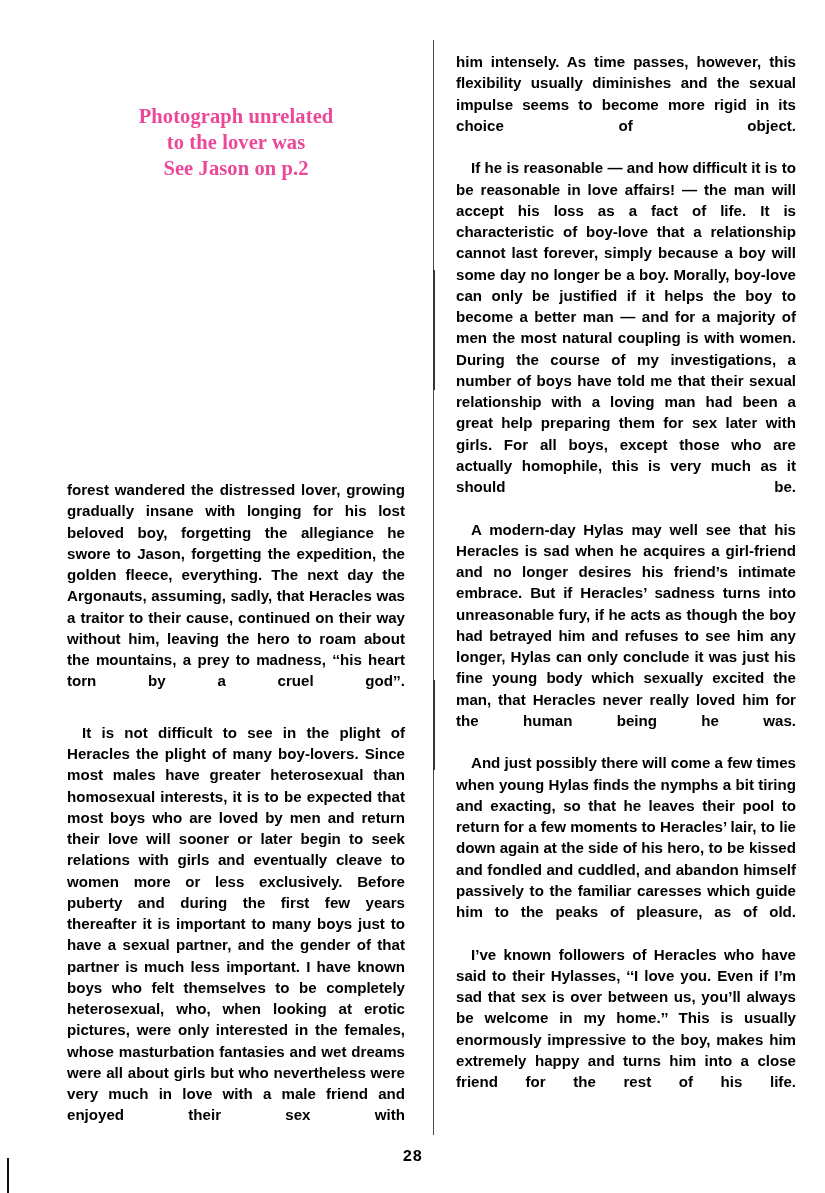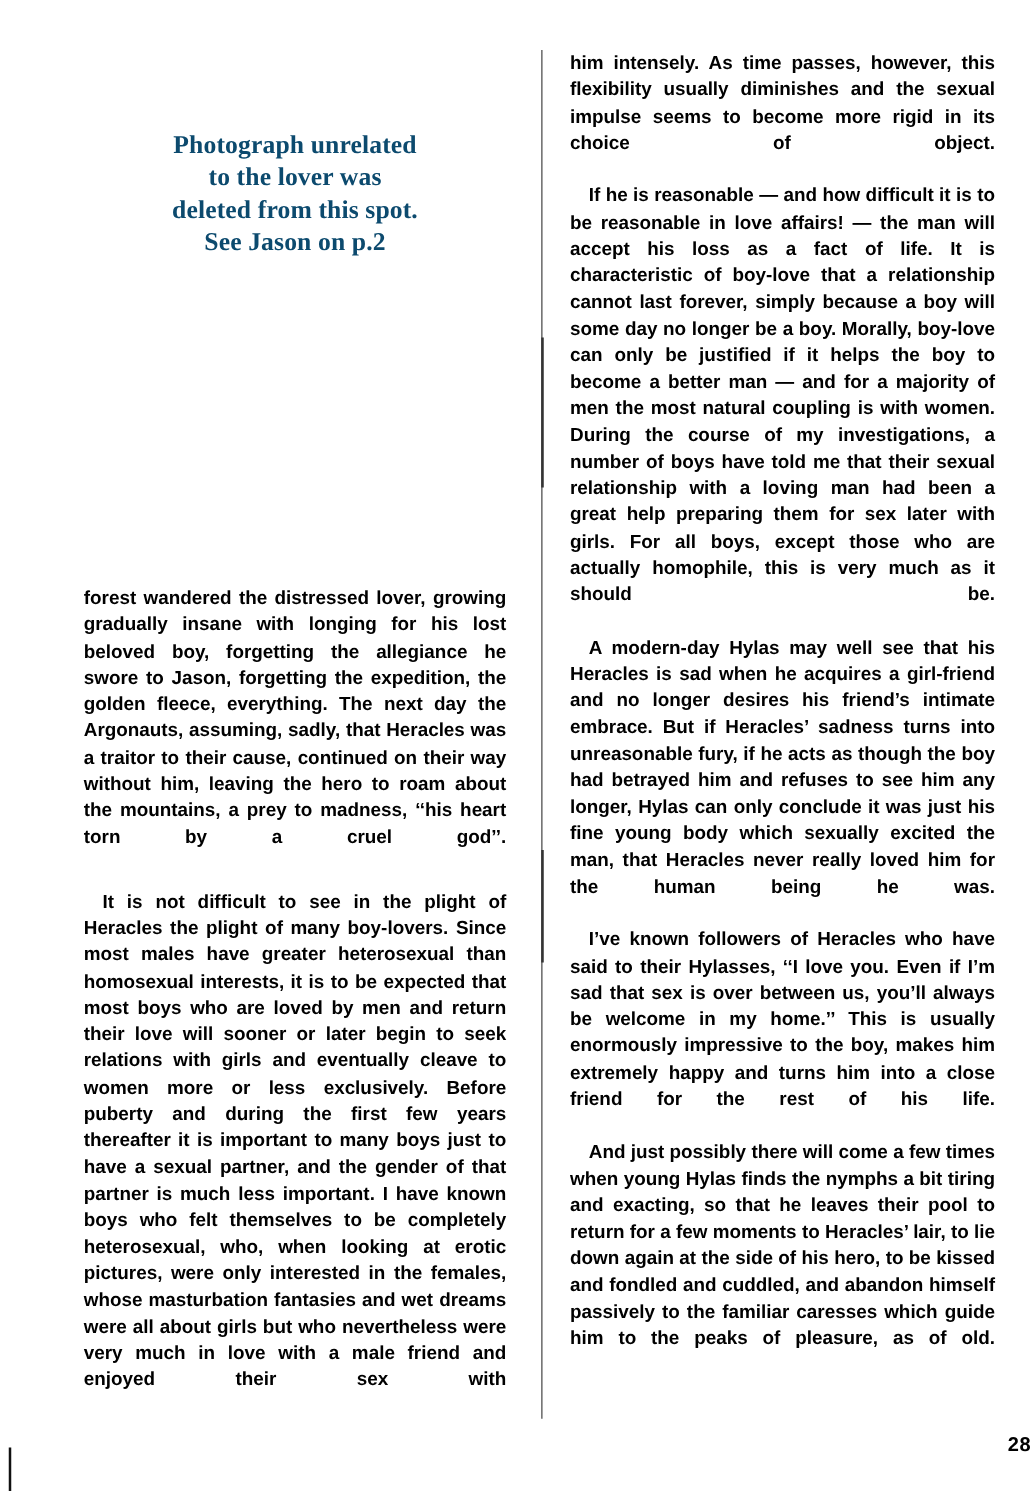--- a/index.html
+++ b/index.html
@@ -77,33 +77,34 @@
   .notice {
     position: absolute;
     left: 67px;
     top: 103px;
     width: 338px;
     text-align: center;
     font-family: "Liberation Serif", serif;
     font-weight: bold;
     font-size: 20.5px;
     line-height: 26px;
-    color: #0c4a6e;
+    color: #ec4899;
     letter-spacing: 0.1px;
   }
   .notice-line { display: block; white-space: nowrap; }
 
   
   .body-text {
     font-family: "Liberation Sans", sans-serif;
     font-size: 15.1px;
     line-height: 21.25px;
     color: #000000;
     text-align: justify;
     font-weight: 600;
+    margin-top: 11px;
     -webkit-font-smoothing: none;
   }
   .body-text p {
     margin: 0;
     text-align: justify;
     text-justify: inter-word;
   }
   .body-text p.indent { text-indent: 15px; }
   .body-text p.cont   { text-indent: 0; }
   .body-text p.gap    { margin-top: 9px; }
@@ -118,55 +119,54 @@
   
   .col-left .body-text { position: absolute; top: 468px; left: 0; right: 0; }
   .col-right .body-text { position: absolute; top: 0; left: 0; right: 0; }
 
   
   .folio {
     position: absolute;
     left: 0;
     right: 0;
     top: 1148px;
-    text-align: right;
-    font-family: Liberation Sans, sans-serif;
+    text-align: center;
+    font-family: Liberation Mono, monospace;
     font-weight: bold;
     font-size: 16px;
     color: #000000;
     letter-spacing: 0.5px;
   }
 </style>
 </head>
 <body>
 
 <div class="page">
 
   <div class="gutter-rule"></div>
   <div class="edge-artifact"></div>
 
   <div class="notice">
     <span class="notice-line">Photograph unrelated</span>
     <span class="notice-line">to the lover was</span>
-    <span class="notice-line">deleted from this spot.</span>
     <span class="notice-line">See Jason on p.2</span>
   </div>
 
   <div class="col col-left">
     <div class="body-text">
       <p class="cont">forest wandered the distressed lover, growing gradually insane with longing for his lost beloved boy, forgetting the allegiance he swore to Jason, forgetting the expedition, the golden fleece, everything. The next day the Argonauts, assuming, sadly, that Heracles was a traitor to their cause, continued on their way without him, leaving the hero to roam about the mountains, a prey to madness, ‘‘his heart torn by a cruel god’’.</p>
       <p class="indent gap">It is not difficult to see in the plight of Heracles the plight of many boy-lovers. Since most males have greater heterosexual than homosexual interests, it is to be expected that most boys who are loved by men and return their love will sooner or later begin to seek relations with girls and eventually cleave to women more or less exclusively. Before puberty and during the first few years thereafter it is important to many boys just to have a sexual partner, and the gender of that partner is much less important. I have known boys who felt themselves to be completely heterosexual, who, when looking at erotic pictures, were only interested in the females, whose masturbation fantasies and wet dreams were all about girls but who nevertheless were very much in love with a male friend and enjoyed their sex with</p>
     </div>
   </div>
 
   <div class="col col-right">
     <div class="body-text">
       <p class="cont">him intensely. As time passes, however, this flexibility usually diminishes and the sexual impulse seems to become more rigid in its choice of object.</p>
       <p class="indent">If he is reasonable — and how difficult it is to be reasonable in love affairs! — the man will accept his loss as a fact of life. It is characteristic of boy-love that a relationship cannot last forever, simply because a boy will some day no longer be a boy. Morally, boy-love can only be justified if it helps the boy to become a better man — and for a majority of men the most natural coupling is with women. During the course of my investigations, a number of boys have told me that their sexual relationship with a loving man had been a great help preparing them for sex later with girls. For all boys, except those who are actually homophile, this is very much as it should be.</p>
       <p class="indent">A modern-day Hylas may well see that his Heracles is sad when he acquires a girl-friend and no longer desires his friend’s intimate embrace. But if Heracles’ sadness turns into unreasonable fury, if he acts as though the boy had betrayed him and refuses to see him any longer, Hylas can only conclude it was just his fine young body which sexually excited the man, that Heracles never really loved him for the human being he was.</p>
+      <p class="indent">And just possibly there will come a few times when young Hylas finds the nymphs a bit tiring and exacting, so that he leaves their pool to return for a few moments to Heracles’ lair, to lie down again at the side of his hero, to be kissed and fondled and cuddled, and abandon himself passively to the familiar caresses which guide him to the peaks of pleasure, as of old.</p>
       <p class="indent">I’ve known followers of Heracles who have said to their Hylasses, ‘‘I love you. Even if I’m sad that sex is over between us, you’ll always be welcome in my home.’’ This is usually enormously impressive to the boy, makes him extremely happy and turns him into a close friend for the rest of his life.</p>
-      <p class="indent">And just possibly there will come a few times when young Hylas finds the nymphs a bit tiring and exacting, so that he leaves their pool to return for a few moments to Heracles’ lair, to lie down again at the side of his hero, to be kissed and fondled and cuddled, and abandon himself passively to the familiar caresses which guide him to the peaks of pleasure, as of old.</p>
     </div>
   </div>
 
   <div class="folio">28</div>
 
 </div>
 
 </body></html>

